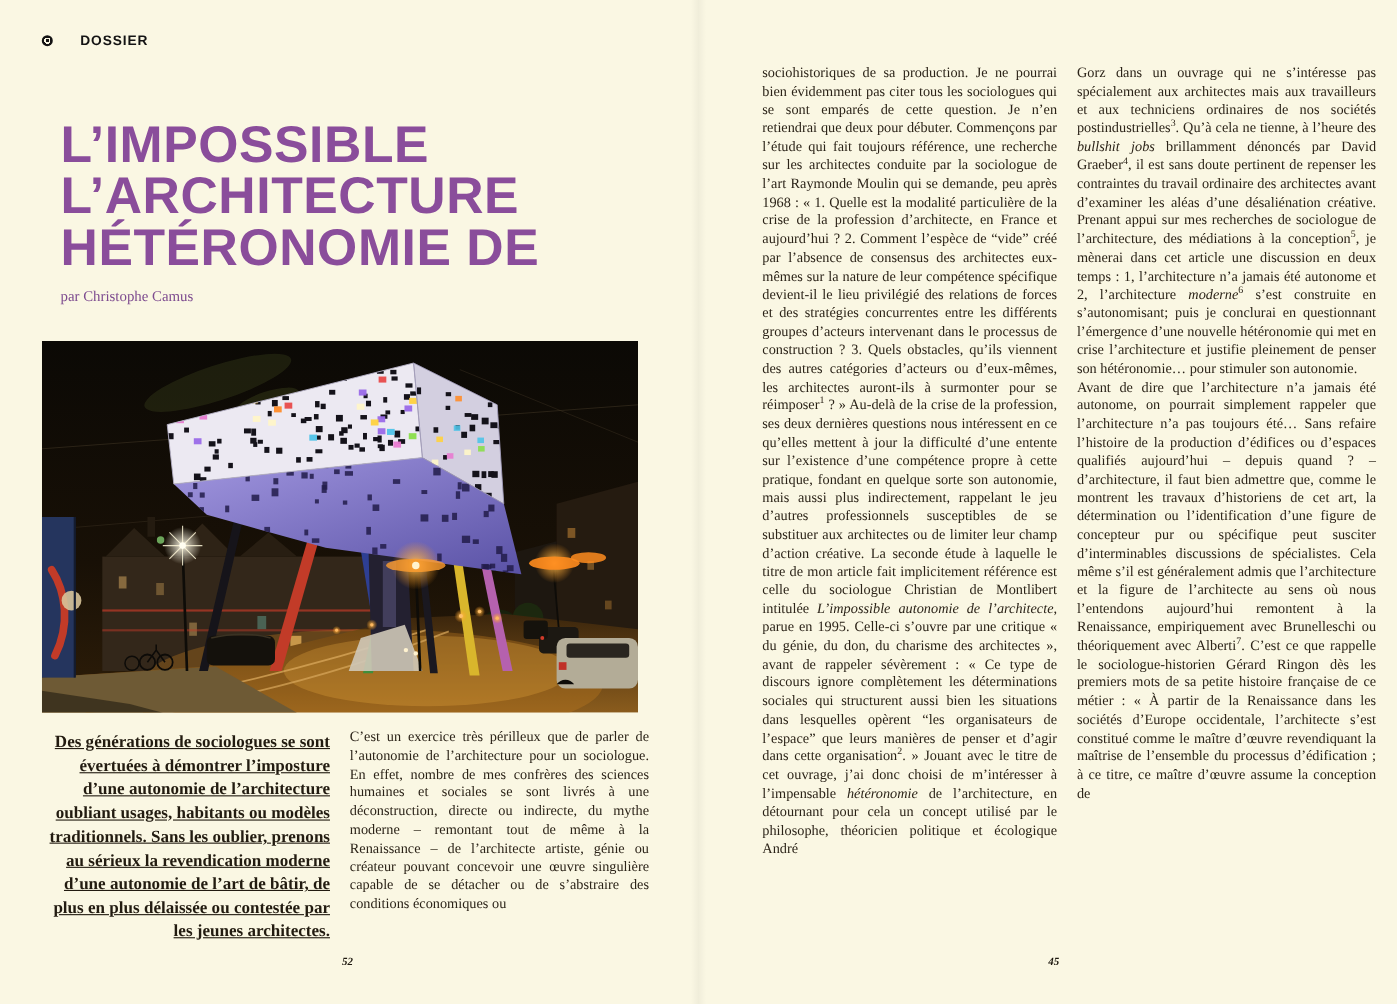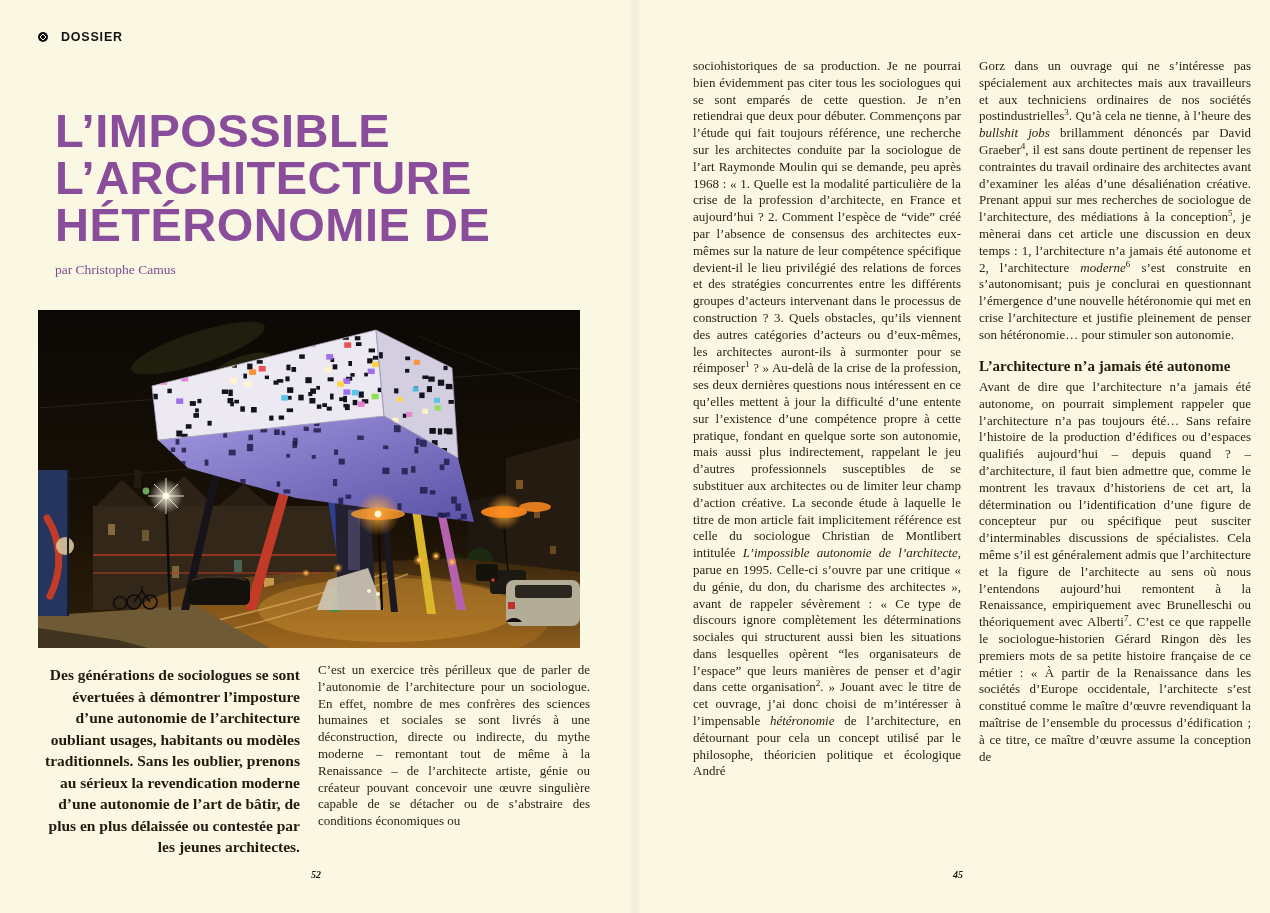--- a/index.html
+++ b/index.html
@@ -5,38 +5,38 @@
   html,body{margin:0;padding:0;}
   body{background:#e8e4d2;font-family:"Liberation Serif",serif;}
   #spread{
     position:relative;width:1270px;height:913px;margin:0 auto;
     background:var(--c-background,#faf7e3);overflow:hidden;
     color:var(--c-body,#2b2318);
   }
   #gutter{position:absolute;left:628px;top:0;width:14px;height:913px;
     background:linear-gradient(90deg,rgba(0,0,0,0) 0%,rgba(0,0,0,.04) 50%,rgba(0,0,0,0) 100%);}
   
-  #dossier{position:absolute;left:38px;top:30px;display:flex;align-items:center;gap:13px;
+  #dossier{position:absolute;left:38px;top:30px;display:flex;align-items:center;gap:25px;
     font-family:"Liberation Sans",sans-serif;font-weight:700;font-size:12.5px;
     letter-spacing:.8px;color:var(--c-header,#131313);}
   #dossier .bullet{width:10px;height:10px;border-radius:50%;
     background:radial-gradient(circle at 50% 50%, #131313 0 1.6px, #faf7e3 1.6px 2.9px, #131313 2.9px 100%);}
   
   #title{position:absolute;left:55px;top:107px;width:510px;text-align:left;
     font-family:"Liberation Sans",sans-serif;font-weight:700;
     font-size:47px;line-height:47px;letter-spacing:.5px;color:var(--c-title,#8a4d9b);}
   #byline{position:absolute;left:55px;top:262px;width:510px;text-align:left;
     font-size:13.5px;color:var(--c-byline,#7d4b8f);}
   
   #photo{position:absolute;left:38px;top:310px;width:542px;height:338px;overflow:hidden;}
   #photo svg{display:block;}
   
   #intro{position:absolute;left:33px;top:664px;width:267px;
     font-weight:700;font-size:15.5px;line-height:21.5px;text-align:right;
-    color:var(--c-intro,#221b10);}
+    color:var(--c-intro,#221b10);text-decoration:underline;}
   
   .col{position:absolute;font-size:13px;line-height:16.8px;text-align:justify;
     overflow:hidden;hyphens:auto;-webkit-hyphens:auto;}
   .col p{margin:0;text-indent:0;}
   .col sup{font-size:9px;line-height:0;}
   #col-1{left:318px;top:662px;width:272px;height:196px;}
   #col-2{left:693px;top:58px;width:268px;height:806px;}
   #col-3{left:979px;top:58px;width:272px;height:806px;}
   .col h3.subhead{font-size:15px;line-height:17.5px;margin:14px 0 4px 0;
     font-weight:700;text-align:left;color:var(--c-intro,#221b10);}
@@ -466,19 +466,18 @@
   <div id="intro">Des générations de sociologues se sont évertuées à démontrer l’imposture d’une autonomie de l’architecture oubliant usages, habitants ou modèles traditionnels. Sans les oublier, prenons au sérieux la revendication moderne d’une autonomie de l’art de bâtir, de plus en plus délaissée ou contestée par les jeunes architectes.</div>
 
   <div id="col-1" class="col">
       <p>C’est un exercice très périlleux que de parler de l’autonomie de l’architecture pour un sociologue. En effet, nombre de mes confrères des sciences humaines et sociales se sont livrés à une déconstruction, directe ou indirecte, du mythe moderne – remontant tout de même à la Renaissance – de l’architecte artiste, génie ou créateur pouvant concevoir une œuvre singulière capable de se détacher ou de s’abstraire des conditions économiques ou</p>
     </div>
   <div id="col-2" class="col">
       <p>sociohistoriques de sa production. Je ne pourrai bien évidemment pas citer tous les sociologues qui se sont emparés de cette question. Je n’en retiendrai que deux pour débuter. Commençons par l’étude qui fait toujours référence, une recherche sur les architectes conduite par la sociologue de l’art Raymonde Moulin qui se demande, peu après 1968 : « 1. Quelle est la modalité particulière de la crise de la profession d’architecte, en France et aujourd’hui ? 2. Comment l’espèce de “vide” créé par l’absence de consensus des architectes eux-mêmes sur la nature de leur compétence spécifique devient-il le lieu privilégié des relations de forces et des stratégies concurrentes entre les différents groupes d’acteurs intervenant dans le processus de construction ? 3. Quels obstacles, qu’ils viennent des autres catégories d’acteurs ou d’eux-mêmes, les architectes auront-ils à surmonter pour se réimposer<sup>1</sup> ? » Au-delà de la crise de la profession, ses deux dernières questions nous intéressent en ce qu’elles mettent à jour la difficulté d’une entente sur l’existence d’une compétence propre à cette pratique, fondant en quelque sorte son autonomie, mais aussi plus indirectement, rappelant le jeu d’autres professionnels susceptibles de se substituer aux architectes ou de limiter leur champ d’action créative. La seconde étude à laquelle le titre de mon article fait implicitement référence est celle du sociologue Christian de Montlibert intitulée <i>L’impossible autonomie de l’architecte</i>, parue en 1995. Celle-ci s’ouvre par une critique « du génie, du don, du charisme des architectes », avant de rappeler sévèrement : « Ce type de discours ignore complètement les déterminations sociales qui structurent aussi bien les situations dans lesquelles opèrent “les organisateurs de l’espace” que leurs manières de penser et d’agir dans cette organisation<sup>2</sup>. » Jouant avec le titre de cet ouvrage, j’ai donc choisi de m’intéresser à l’impensable <i>hétéronomie</i> de l’architecture, en détournant pour cela un concept utilisé par le philosophe, théoricien politique et écologique André</p>
     </div>
   <div id="col-3" class="col">
       <p>Gorz dans un ouvrage qui ne s’intéresse pas spécialement aux architectes mais aux travailleurs et aux techniciens ordinaires de nos sociétés postindustrielles<sup>3</sup>. Qu’à cela ne tienne, à l’heure des <i>bullshit jobs</i> brillamment dénoncés par David Graeber<sup>4</sup>, il est sans doute pertinent de repenser les contraintes du travail ordinaire des architectes avant d’examiner les aléas d’une désaliénation créative. Prenant appui sur mes recherches de sociologue de l’architecture, des médiations à la conception<sup>5</sup>, je mènerai dans cet article une discussion en deux temps : 1, l’architecture n’a jamais été autonome et 2, l’architecture <i>moderne</i><sup>6</sup> s’est construite en s’autonomisant; puis je conclurai en questionnant l’émergence d’une nouvelle hétéronomie qui met en crise l’architecture et justifie pleinement de penser son hétéronomie… pour stimuler son autonomie.</p>
-      <h3 class="subhead">L’architecture n’a jamais été autonome</h3>
       <p>Avant de dire que l’architecture n’a jamais été autonome, on pourrait simplement rappeler que l’architecture n’a pas toujours été… Sans refaire l’histoire de la production d’édifices ou d’espaces qualifiés aujourd’hui – depuis quand ? – d’architecture, il faut bien admettre que, comme le montrent les travaux d’historiens de cet art, la détermination ou l’identification d’une figure de concepteur pur ou spécifique peut susciter d’interminables discussions de spécialistes. Cela même s’il est généralement admis que l’architecture et la figure de l’architecte au sens où nous l’entendons aujourd’hui remontent à la Renaissance, empiriquement avec Brunelleschi ou théoriquement avec Alberti<sup>7</sup>. C’est ce que rappelle le sociologue-historien Gérard Ringon dès les premiers mots de sa petite histoire française de ce métier : « À partir de la Renaissance dans les sociétés d’Europe occidentale, l’architecte s’est constitué comme le maître d’œuvre revendiquant la maîtrise de l’ensemble du processus d’édification ; à ce titre, ce maître d’œuvre assume la conception de</p>
     </div>
 
   <div id="pn-left" class="pagenum">52</div>
   <div id="pn-right" class="pagenum">45</div>
 </div>
 
 </body></html>

